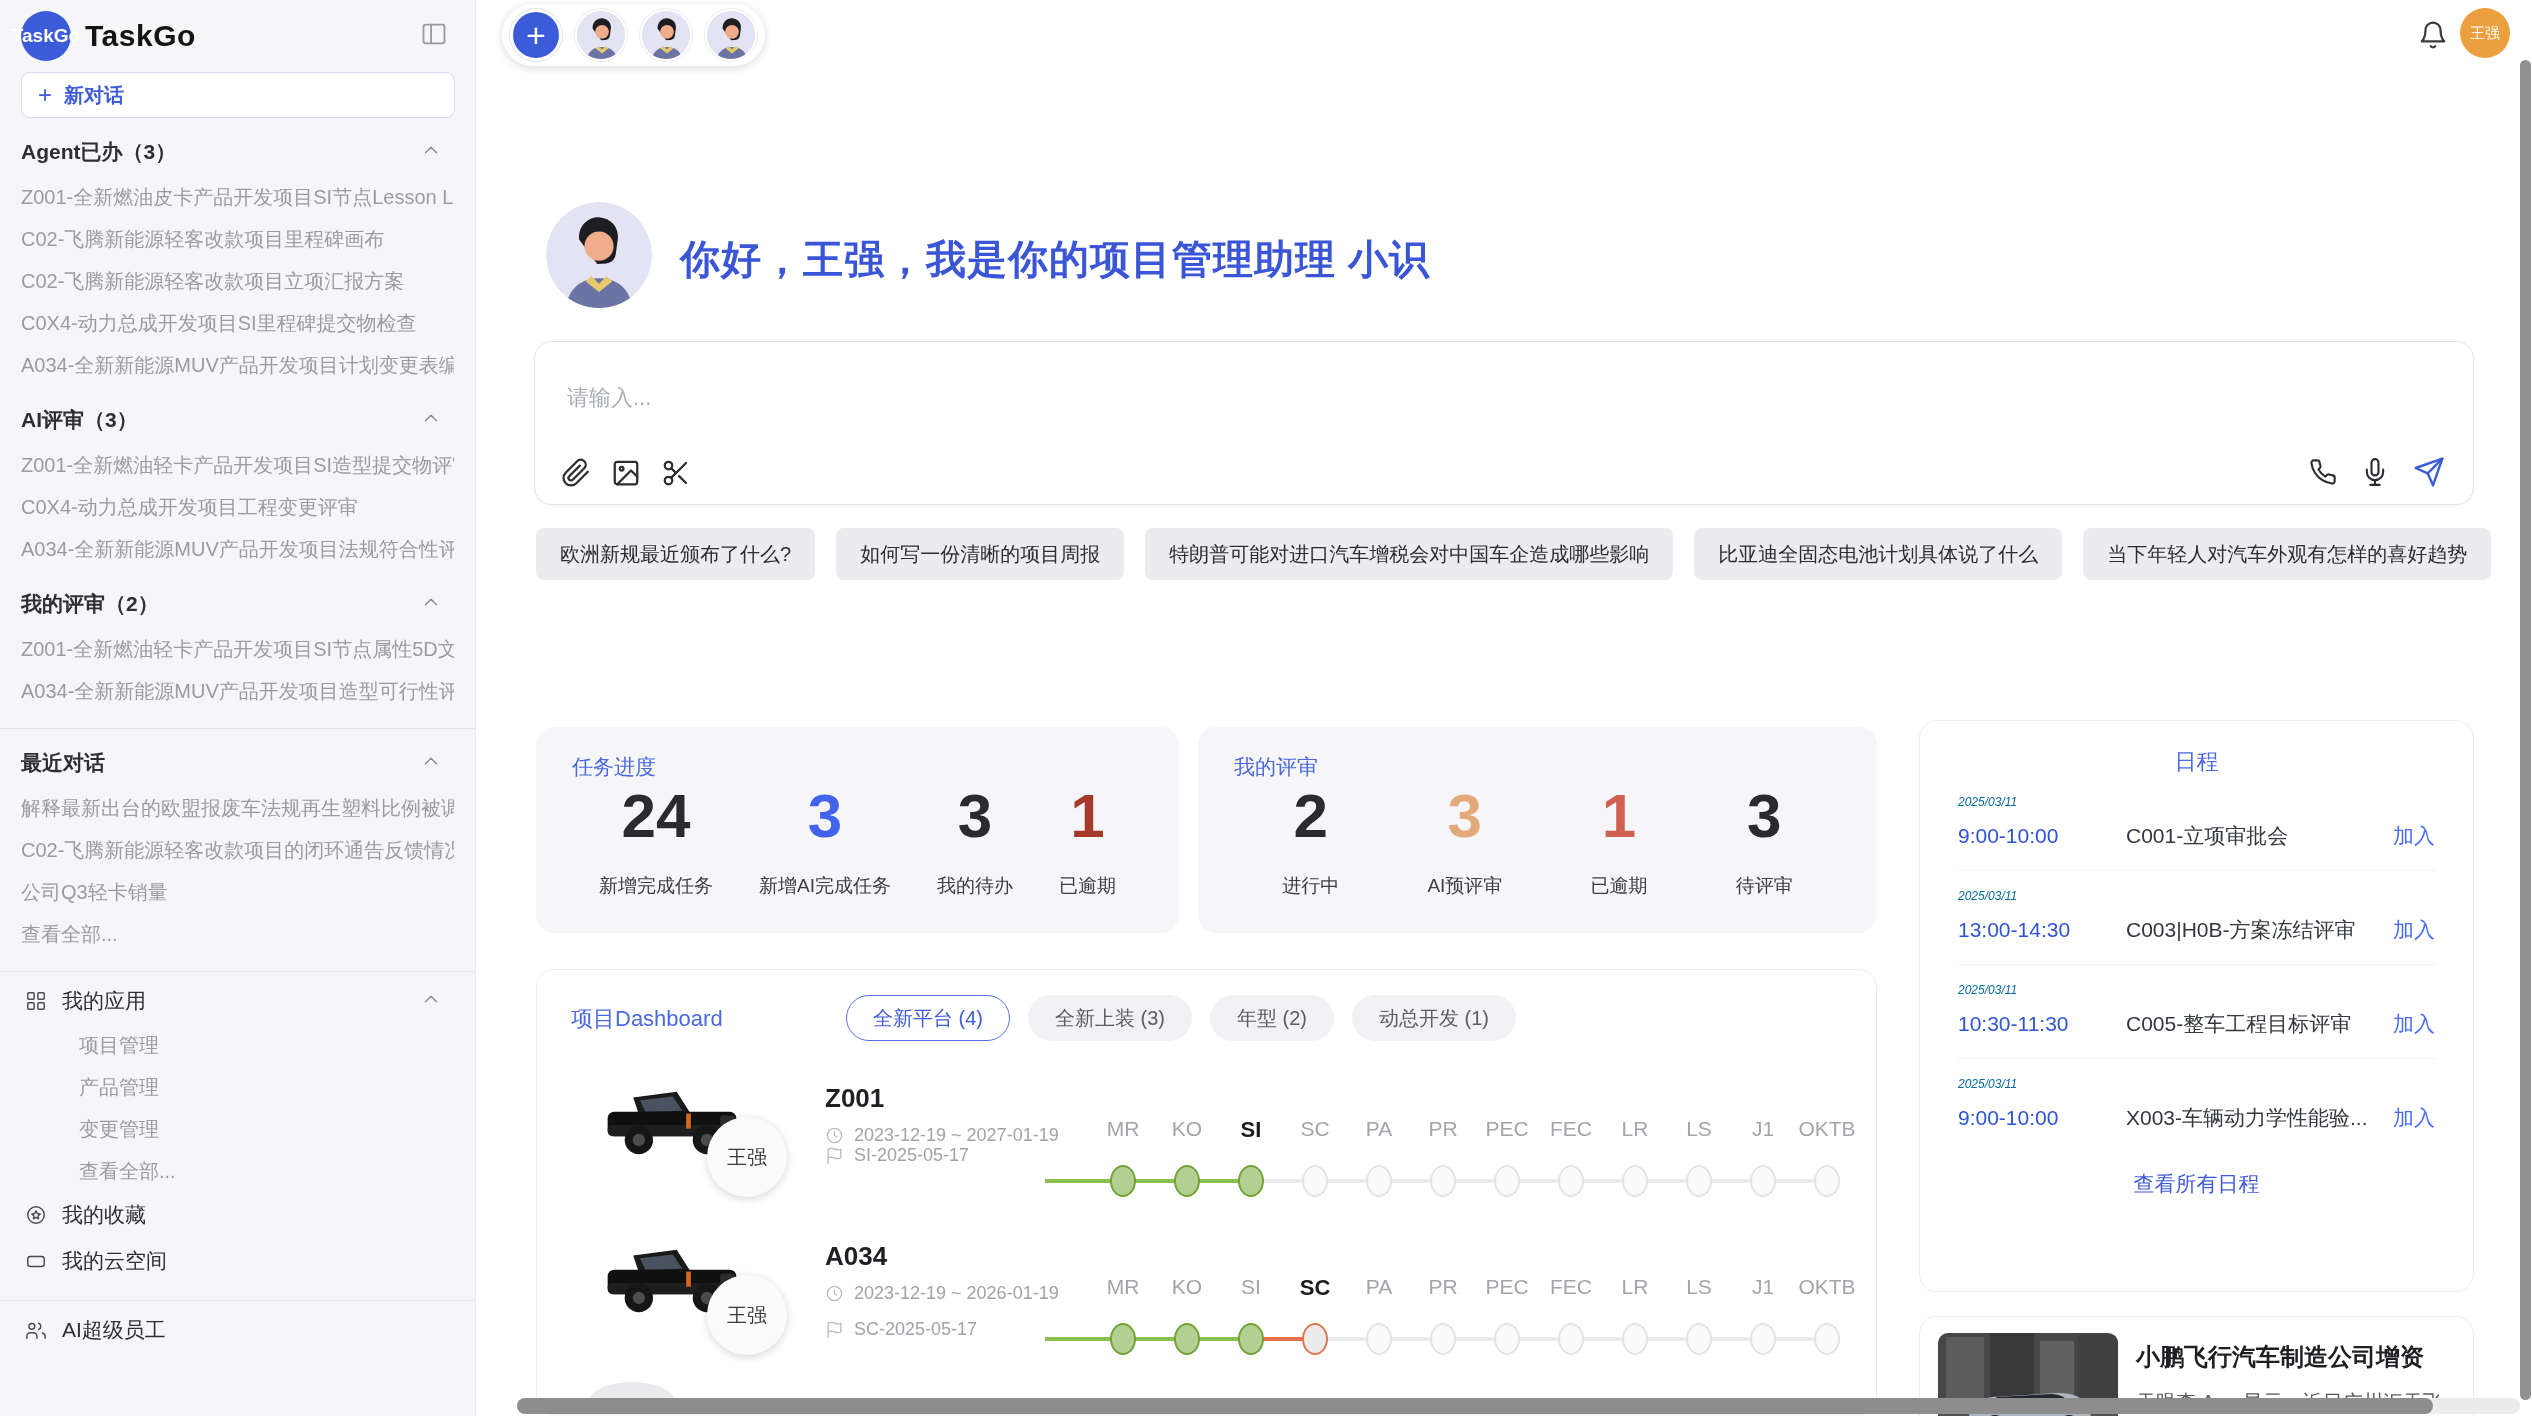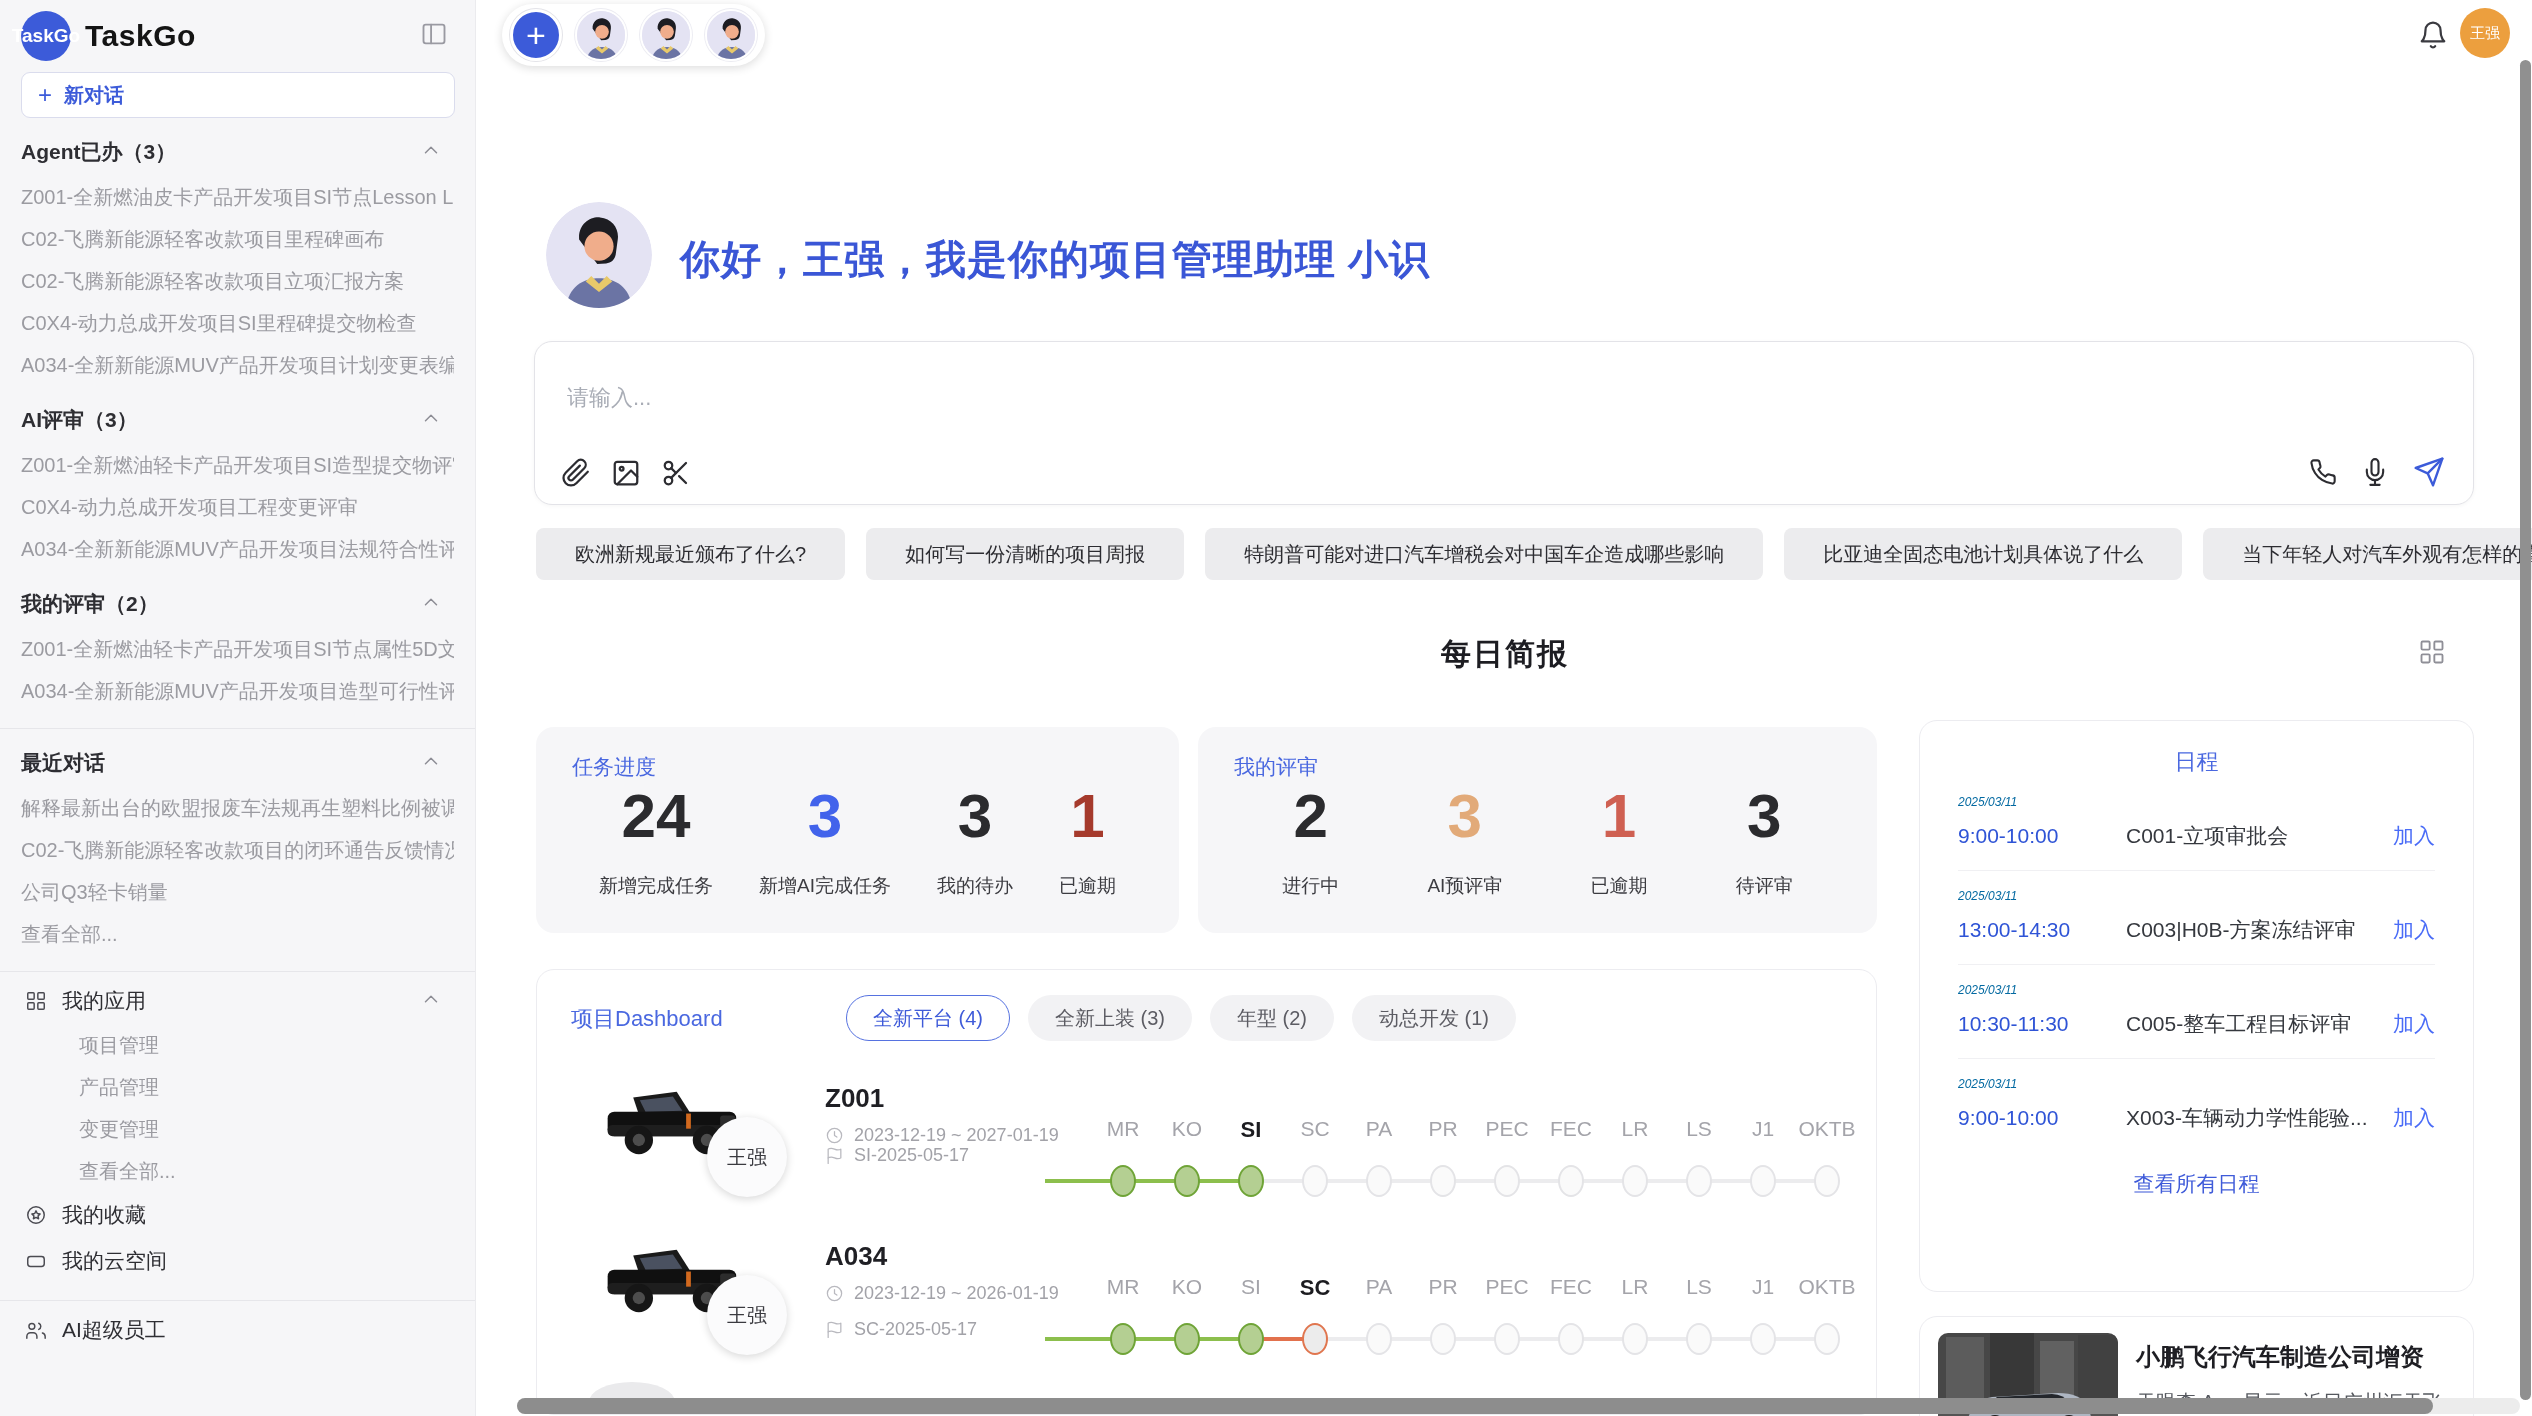--- a/index.html
+++ b/index.html
@@ -49,21 +49,21 @@
   .input-card input{position:absolute;left:30px;top:42px;width:1000px;border:none;outline:none;
     font-size:22px;color:#333;font-family:inherit;background:transparent;}
   .input-card input::placeholder{color:#a9adb6;}
   .in-icons-l{position:absolute;left:26px;bottom:16px;display:flex;gap:20px;color:#2c2c31;}
   .in-icons-r{position:absolute;right:28px;bottom:16px;display:flex;gap:24px;align-items:center;color:#2c2c31;}
   .icon-btn{cursor:pointer;display:flex;}
   .send-ic{color:#3c5bd9;}
 
   
   .chips{position:absolute;left:536px;top:528px;width:1940px;display:flex;gap:21px;}
-  .chip{height:52px;line-height:52px;background:#ececee;border-radius:8px;padding:0 39px;font-size:20px;
+  .chip{height:52px;line-height:52px;background:#ececee;border-radius:8px;padding:0 24px;font-size:20px;
     color:#2c2c31;white-space:nowrap;cursor:pointer;}
 
   
   .briefing-head{position:absolute;left:536px;top:634px;width:1938px;text-align:center;}
   .briefing-title{font-size:30px;font-weight:700;color:#1d1d22;letter-spacing:2px;}
   .briefing-grid{position:absolute;right:28px;top:4px;color:#8f8f97;cursor:pointer;}
 
   
   .stat-card{position:absolute;top:727px;height:206px;background:#f6f6f8;border-radius:18px;}
   .stat-card .sc-title{position:absolute;left:36px;top:26px;font-size:21px;color:#4a68e0;font-weight:500;}
@@ -323,29 +323,20 @@
   </div>
 
   <div class="chips" id="chips">
       <div class="chip">欧洲新规最近颁布了什么?</div>
       <div class="chip">如何写一份清晰的项目周报</div>
       <div class="chip">特朗普可能对进口汽车增税会对中国车企造成哪些影响</div>
       <div class="chip">比亚迪全固态电池计划具体说了什么</div>
       <div class="chip">当下年轻人对汽车外观有怎样的喜好趋势</div>
     </div>
 
-  <div class="briefing-head">
-    <span class="briefing-title">每日简报</span>
-    <span class="briefing-grid" id="grid-ic"><svg viewBox="0 0 24 24" width="28" height="28" fill="none" stroke="currentColor" stroke-width="1.6" stroke-linecap="round" stroke-linejoin="round">
-          <rect x="3" y="3" width="7" height="7" rx="1"></rect>
-          <rect x="14" y="3" width="7" height="7" rx="1"></rect>
-          <rect x="14" y="14" width="7" height="7" rx="1"></rect>
-          <rect x="3" y="14" width="7" height="7" rx="1"></rect>
-        </svg></span>
-  </div>
 
   <div class="stat-card" style="left:536px;width:643px;">
     <div class="sc-title">任务进度</div>
     <div class="stat-row" id="stats0">
         <div class="stat">
           <div class="stat-val v-dark">24</div>
           <div class="stat-lbl">新增完成任务</div>
         </div>
         <div class="stat">
           <div class="stat-val v-blue">3</div>

